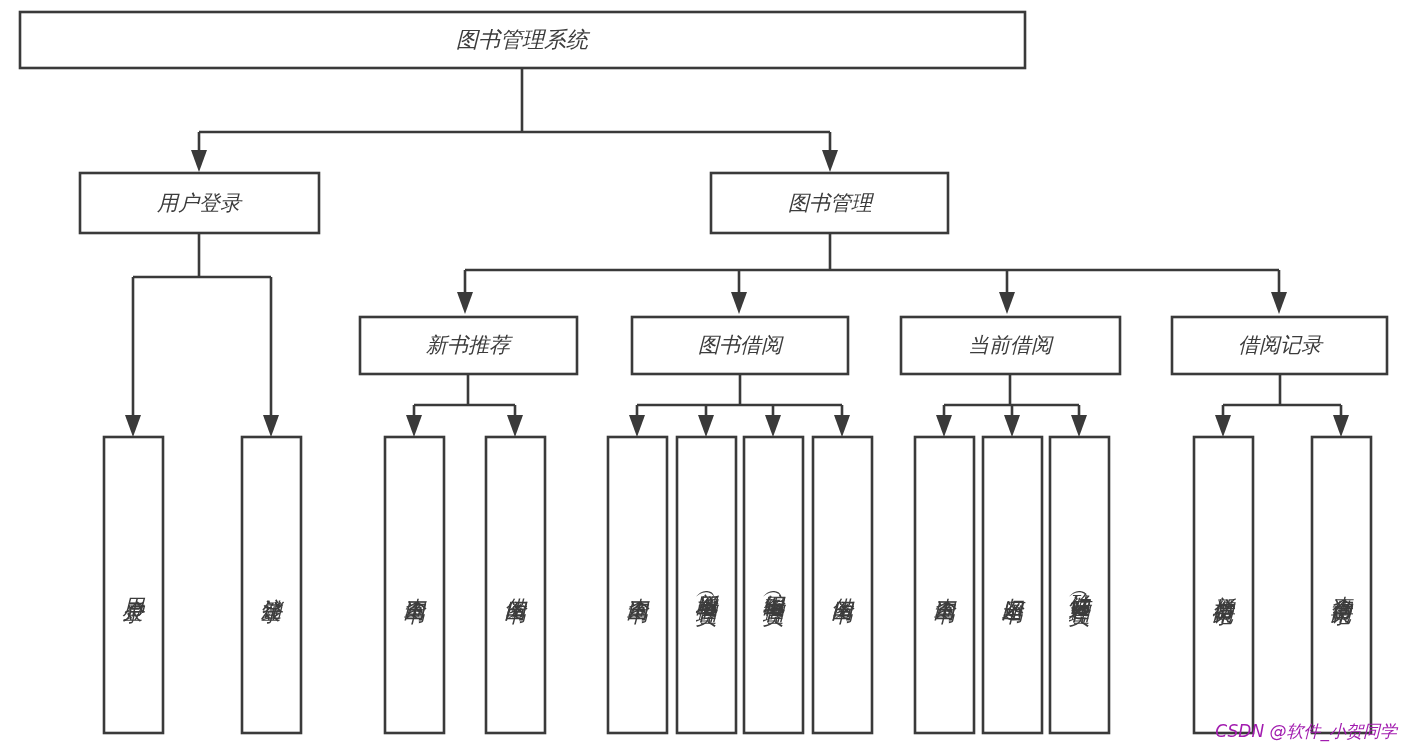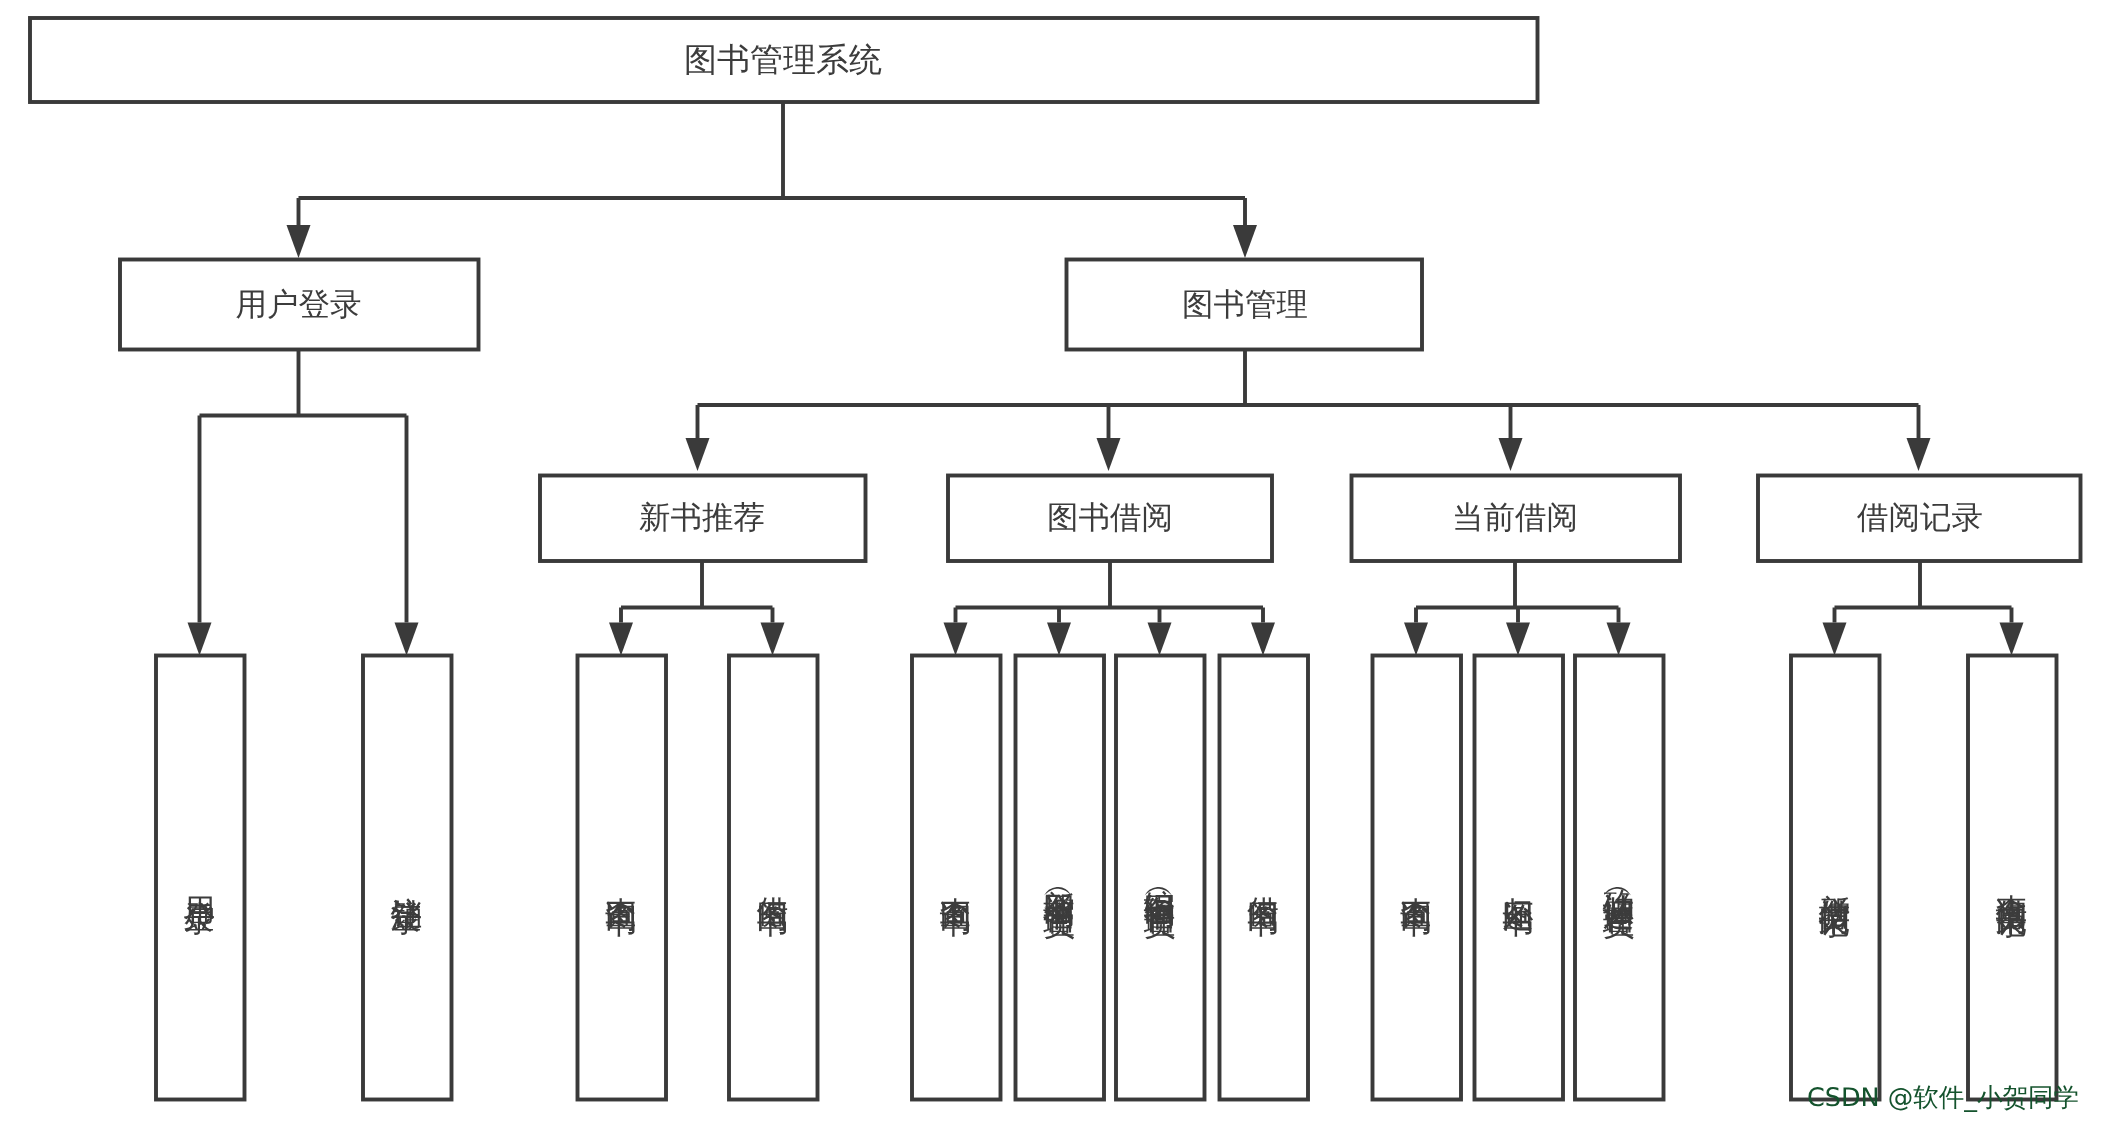--- a/index.html
+++ b/index.html
@@ -1,39 +1,39 @@
 <!DOCTYPE html>
 <html><head>
 <meta charset="utf-8">
 <style>
   html,body{margin:0;padding:0;background:#ffffff;}
   body{
     font-family:"DejaVu Sans","Liberation Sans",sans-serif;
     width:1405px;height:747px;overflow:hidden;position:relative;
   }
-  #stage{position:relative;width:1405px;height:747px;}
+  #stage{position:relative;width:1405px;height:747px;font-style:italic;}
   svg.diagram{position:absolute;left:0;top:0;width:1405px;height:747px;display:block;}
   .box-rect{fill:#ffffff;stroke:#3a3a3a;stroke-width:2.6;}
   .conn{stroke:#3a3a3a;stroke-width:2.6;fill:none;stroke-linecap:butt;}
   .arrowhead{fill:#3a3a3a;stroke:none;}
   .node-label{
     font-family:"DejaVu Sans","Liberation Sans",sans-serif;
     fill:#3c3c3c;font-size:21px;text-anchor:middle;dominant-baseline:middle;
   }
   .node-label.root{font-size:22px;}
   .leaf-label{
     font-family:"DejaVu Sans","Liberation Sans",sans-serif;
     fill:#3c3c3c;font-size:21px;
     writing-mode:vertical-rl;text-orientation:upright;
     text-anchor:middle;letter-spacing:2px;
   }
   .watermark{
-    position:absolute;right:19px;bottom:4px;
-    font-family:"DejaVu Sans","Liberation Sans",sans-serif;
-    font-size:17px;color:#14532d;white-space:nowrap;user-select:none;
+    position:absolute;right:8px;bottom:4px;
+    font-family:"DejaVu Sans","Liberation Sans",sans-serif;
+    font-size:17px;color:#a21caf;white-space:nowrap;user-select:none;
   }
 </style>
 </head>
 <body>
 
 <div id="stage">
 
   <svg class="diagram" viewBox="0 0 1405 747">
     <defs>
       <g id="arrow-glyph">

